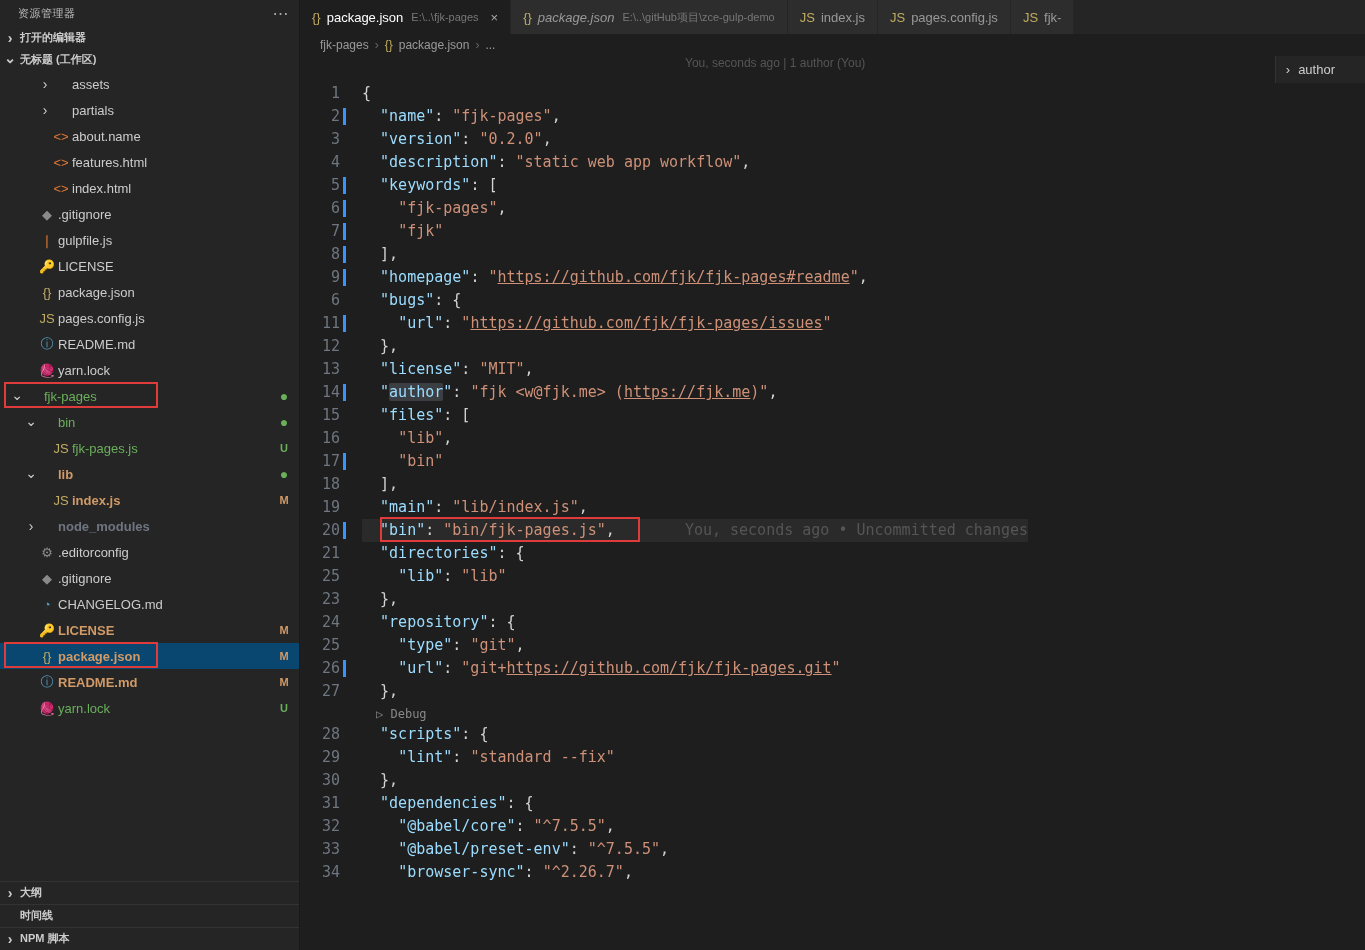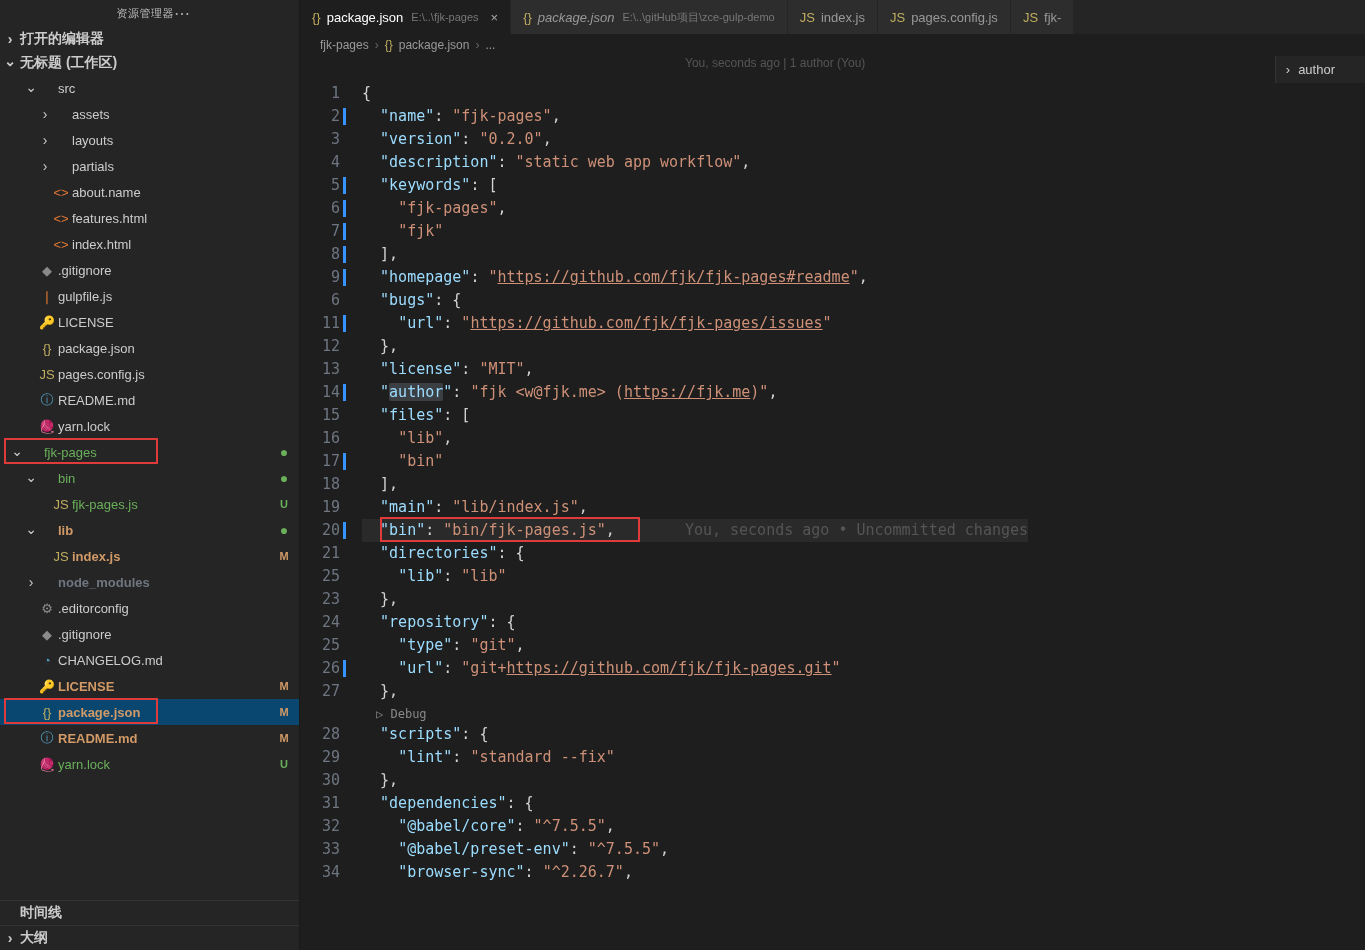--- a/index.html
+++ b/index.html
@@ -1,23 +1,23 @@
 <!DOCTYPE html>
 <html><head>
 <meta charset="utf-8">
 <style>
 * { margin:0; padding:0; box-sizing:border-box; }
 body { font-family:"Segoe UI","Microsoft YaHei",sans-serif; background:#1e1e1e; color:#ccc; overflow:hidden; width:1365px; height:950px; font-size:13px; }
 .app { display:flex; height:100%; }
 
 
 .sidebar { width:300px; background:#252526; display:flex; flex-direction:column; border-right:1px solid #1a1a1a;}
-.sb-head { display:flex; align-items:center; justify-content:center; padding:4px 10px 4px 18px; font-size:11px; color:#bbb; letter-spacing:.5px; }
+.sb-head { display:flex; align-items:center; justify-content:space-between; padding:4px 10px 4px 18px; font-size:11px; color:#bbb; letter-spacing:.5px; }
 .sb-actions { display:flex; gap:18px; color:#aaa; font-size:16px; }
-.sb-section { padding:3px 10px 3px 4px; color:#ccc; font-weight:bold; font-size:14px; display:flex; align-items:center; gap:4px; cursor:pointer;}
+.sb-section { padding:3px 10px 3px 4px; color:#ccc; font-weight:bold; font-size:11px; display:flex; gap:4px; cursor:pointer;}
 .chev::before { content:"›"; display:inline-block; width:12px; text-align:center; font-size:14px; color:#ccc;}
 .chev.open::before { content:"⌄"; position:relative; top:-2px;}
 .tree { overflow-y:auto; flex:1;}
 .row { display:flex; align-items:center; height:26px; padding-right:8px; cursor:pointer; position:relative;}
 .row.sel { background:#094771; color:#fff;}
 .row .indent { flex:0 0 auto;}
 .row .tw::before { content:"›"; display:inline-block; width:14px; text-align:center; color:#ccc; font-size:14px;}
 .row .tw.open::before { content:"⌄"; position:relative; top:-1px;}
 .row .tw.leaf::before { content:""; width:14px; display:inline-block;}
 .ico { width:18px; text-align:center; font-size:13px; margin-right:2px;}
@@ -85,38 +85,24 @@
     <div class="sb-section">
       <span class="chev"></span>
       <span>打开的编辑器</span>
     </div>
     <div class="sb-section">
       <span class="chev open"></span>
       <span>无标题 (工作区)</span>
     </div>
     <div class="tree" id="tree">
         <div class="row ">
-          <span class="indent" style="width: 24px;"></span>
-          <span class="tw open"></span>
-          <span class="ico "></span>
-          <span class="lbl">src</span>
-          <span class="git-ind"></span>
-        </div>
-        <div class="row ">
           <span class="indent" style="width: 38px;"></span>
           <span class="tw "></span>
           <span class="ico "></span>
           <span class="lbl">assets</span>
-          <span class="git-ind"></span>
-        </div>
-        <div class="row ">
-          <span class="indent" style="width: 38px;"></span>
-          <span class="tw "></span>
-          <span class="ico "></span>
-          <span class="lbl">layouts</span>
           <span class="git-ind"></span>
         </div>
         <div class="row ">
           <span class="indent" style="width: 38px;"></span>
           <span class="tw "></span>
           <span class="ico "></span>
           <span class="lbl">partials</span>
           <span class="git-ind"></span>
         </div>
         <div class="row ">
@@ -278,26 +264,30 @@
         <div class="row git-unt">
           <span class="indent" style="width: 24px;"></span>
           <span class="tw leaf"></span>
           <span class="ico c-purple">🧶</span>
           <span class="lbl">yarn.lock</span>
           <span class="git-ind git-U">U</span>
         </div>
       </div>
     <div class="sb-bottom" id="sb-bottom">
         <div class="sb-section">
+          <span class="chev"></span>
+          <span>大纲</span>
+        </div>
+        <div class="sb-section">
           <span class="chev" style="visibility: hidden;"></span>
           <span>时间线</span>
         </div>
         <div class="sb-section">
           <span class="chev"></span>
-          <span>大纲</span>
+          <span>NPM 脚本</span>
         </div>
       </div>
   </div>
 
   <div class="main">
     <div class="tabbar" id="tabbar">
         <div class="tab active">
           <span class="tico-json">{}</span>
           <span class="name">package.json</span>
           <span class="sub">E:\..\fjk-pages</span>

